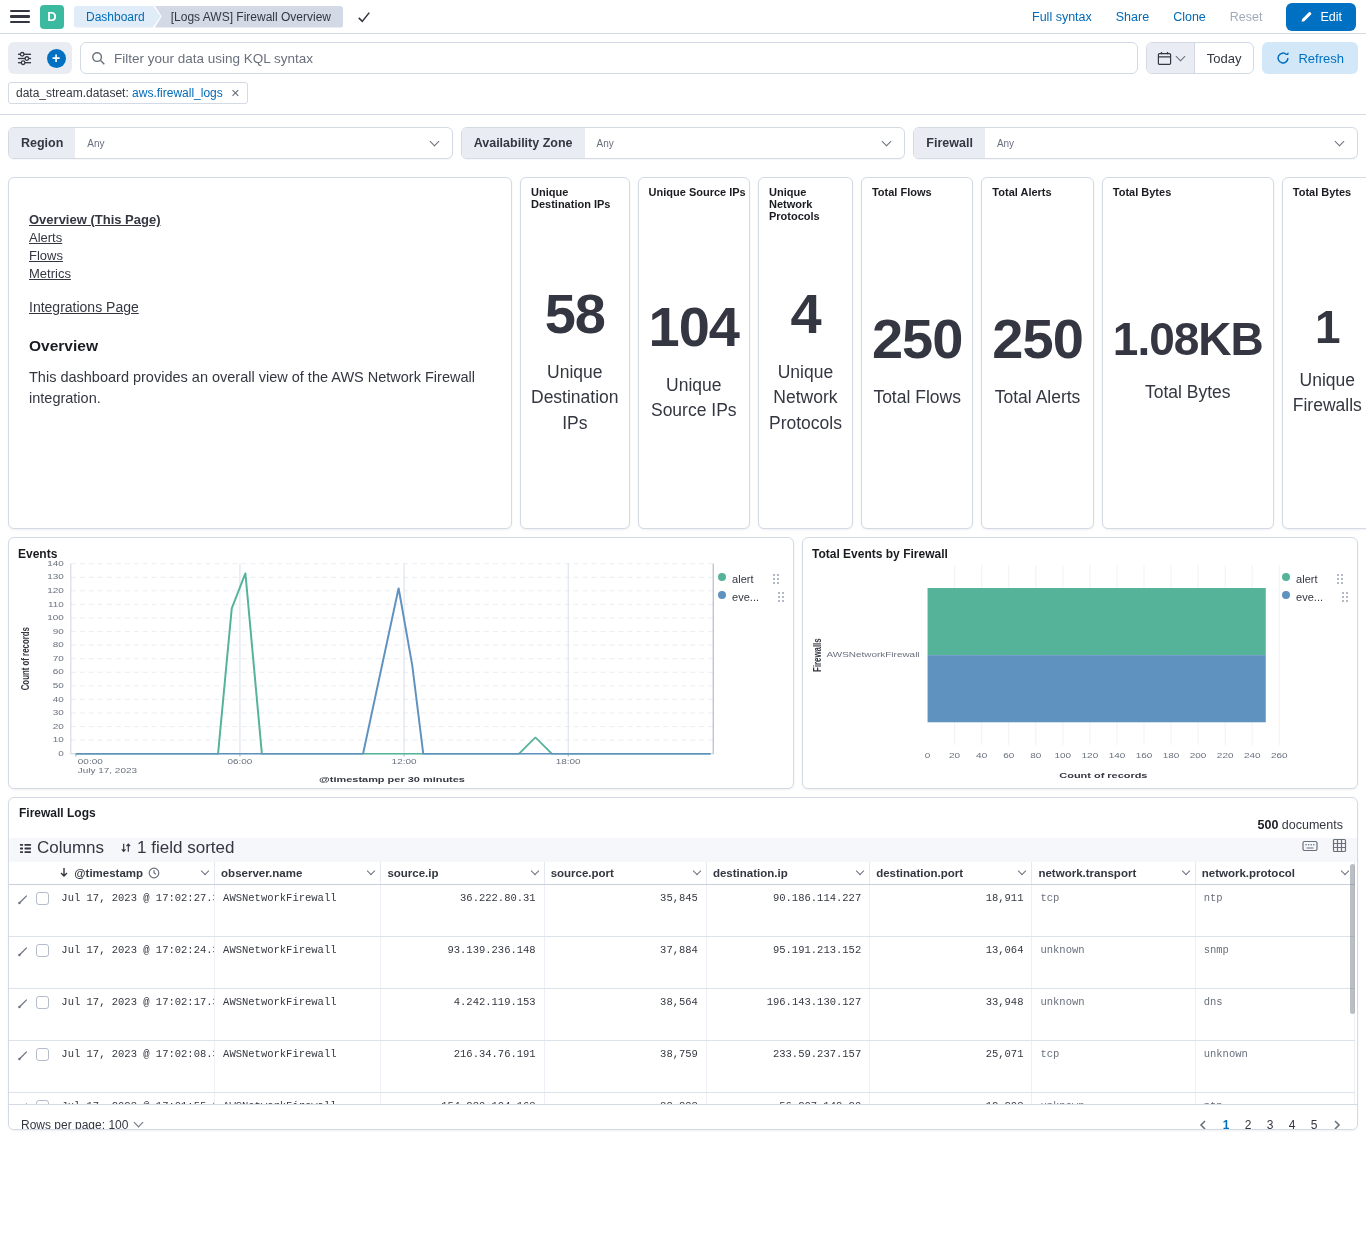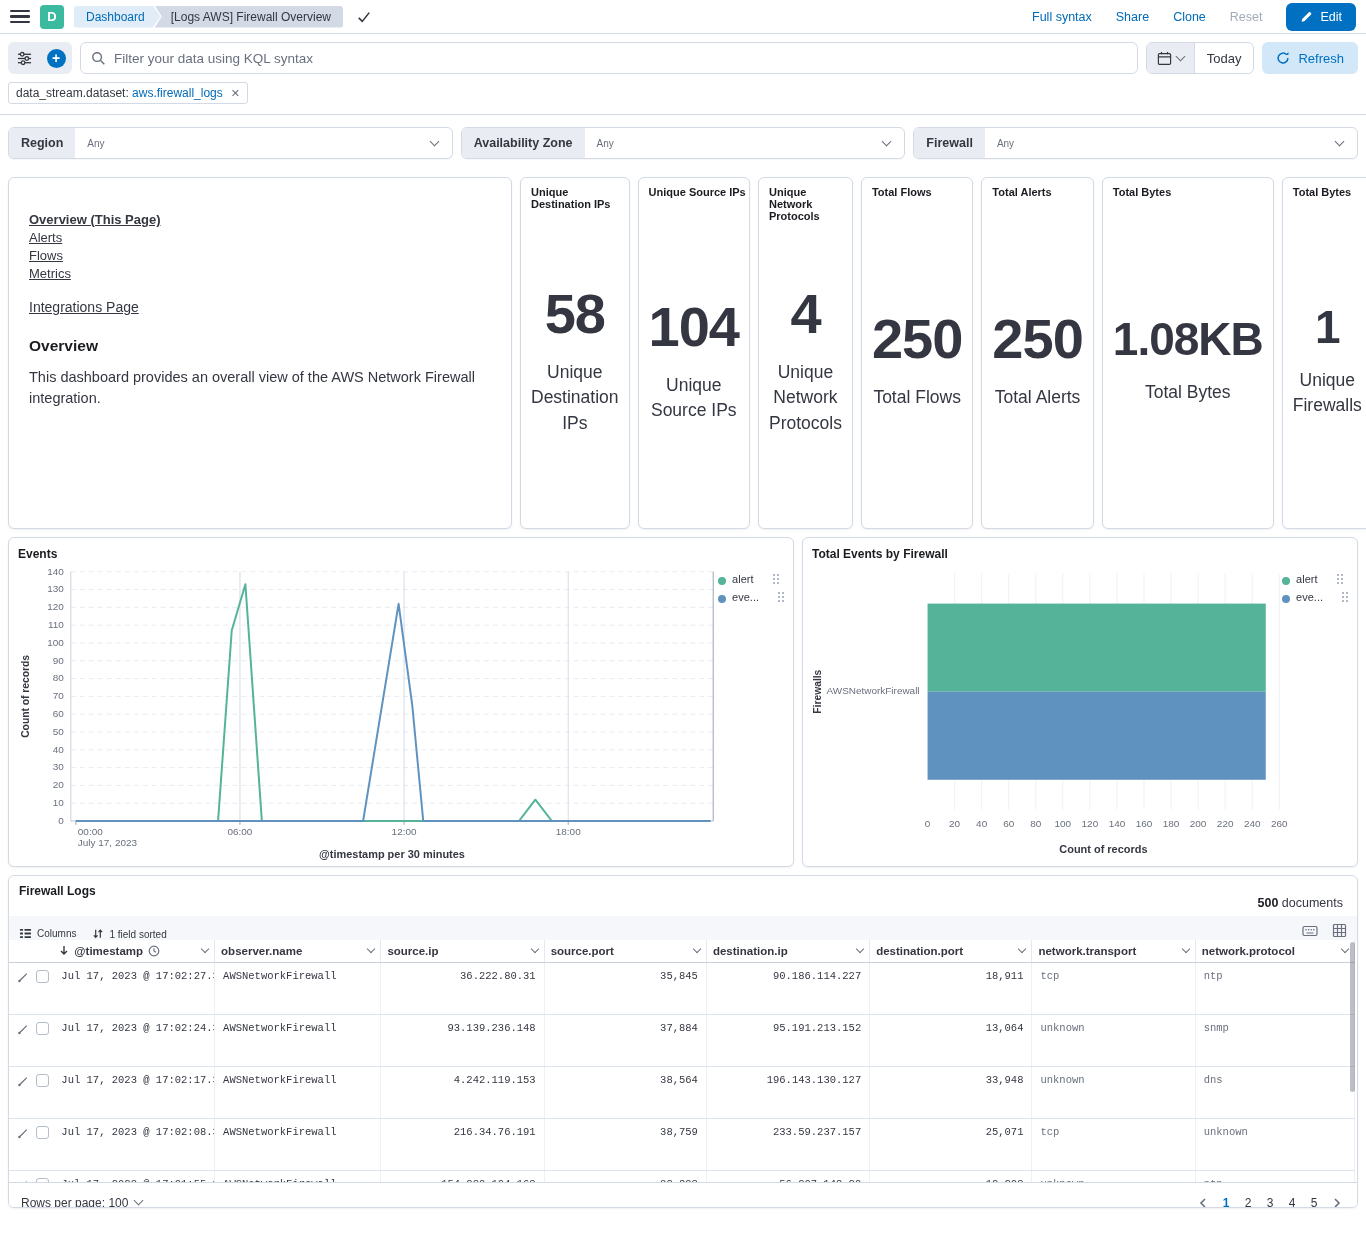--- a/index.html
+++ b/index.html
@@ -62,21 +62,21 @@
   .control-value { flex:1; padding:0 12px; font-size:10px; color:#69707d; }
   .chev { width:7px; height:7px; border-right:1.6px solid #69707d; border-bottom:1.6px solid #69707d;
     display:inline-block; transform:rotate(45deg); margin-top:-4px; }
   .control .chev { margin-right:14px; }
 
   
   .dashboard { padding:18px 8px 8px 8px; display:flex; flex-direction:column; gap:8px; }
   .panel { background:#fff; border:1px solid #d3dae6; border-radius:6px; position:relative;
     box-shadow:0 1px 2px rgba(152,162,179,.15); }
   .rowA { display:flex; gap:8px; height:352px; }
-  .rowB { display:flex; gap:8px; height:330px; }
+  .rowB { display:flex; gap:8px; height:252px; }
   .nav-panel { width:504px; flex:none; padding:18px 20px; overflow:hidden; }
   .rightcol { flex:1; display:flex; flex-direction:row; gap:8px; }
   .cards-row { flex:1; display:flex; gap:8px; }
   .panel-title { font-size:12px; font-weight:bold; color:#1a1c21; }
 
   .nav-heading { font-size:15.5px; font-weight:bold; color:#1a1c21; }
   .nav-links { margin-top:16px; display:flex; flex-direction:column; gap:3px; }
   .nav-link { font-size:13px; color:#343741; text-decoration:underline; cursor:pointer; width:max-content; }
   .nav-link.bold { font-weight:bold; }
   .integrations-link { margin-top:18px; font-size:14px; color:#343741; text-decoration:underline;
@@ -98,31 +98,31 @@
   .cards-row.r1 .metric:nth-child(3) .metric-label { max-width:170px; }
   .cards-row.r2 .metric:nth-child(4) .metric-label { max-width:92px; }
 
   .chart-panel { overflow:hidden; }
   .events-panel { width:786px; flex:none; }
   .bar-panel { flex:1; }
   .chart-panel .panel-title { position:absolute; top:9px; left:9px; z-index:2; }
   .chart-panel svg.plot { position:absolute; inset:0; width:100%; height:100%; }
   .legend { position:absolute; top:35px; right:8px; display:flex; flex-direction:column; gap:6px;
     font-size:11px; color:#343741; z-index:2; }
-  .legend-item { display:flex; align-items:flex-end; gap:6px; cursor:pointer;margin-left:7px; }
+  .legend-item { display:flex; align-items:flex-start; gap:6px; cursor:pointer;margin-left:7px; }
   .legend-dot { width:8px; height:8px; border-radius:50%; }
   .legend-item svg { margin-left:12px; }
 
   
   .logs-panel { height:333px; overflow:hidden; }
   .logs-title { position:absolute; top:8px; left:10px; }
   .docs-line { position:absolute; top:20px; right:14px; font-size:12.5px; color:#343741; }
   .docs-line b { color:#1a1c21; }
   .dg-toolbar { position:absolute; top:40px; left:0; right:0; height:24px; background:#f5f7fa;
-    display:flex; align-items:flex-end; gap:6px; padding:0 10px; font-size:10px; color:#343741; }
+    display:flex; align-items:flex-start; gap:6px; padding:0 10px; font-size:17px; color:#343741; }
   .tb-btn { display:flex; align-items:center; gap:5px; cursor:pointer; }
   .tb-right { margin-left:auto; display:flex; align-items:center; gap:14px; }
   .dg-wrap { position:absolute; top:64px; left:0; right:0; bottom:0; overflow:hidden; }
   table.dg { border-collapse:collapse; table-layout:fixed; width:1346px; }
   .dg th { height:22px; font-size:11.5px; font-weight:bold; text-align:left; color:#343741;
     border-bottom:1px solid #c9cfdb; border-right:1px solid #e4e8f0; padding:0 6px; background:#fff; cursor:pointer; }
   .dg th .thx { display:flex; align-items:center; gap:5px; }
   .dg th .thx .chev { margin-left:auto; width:6px; height:6px; }
   .dg td { height:52px; vertical-align:top; padding:7px 8px; font-size:10.5px;
     font-family:"Liberation Mono","DejaVu Sans Mono",monospace; color:#343741;

